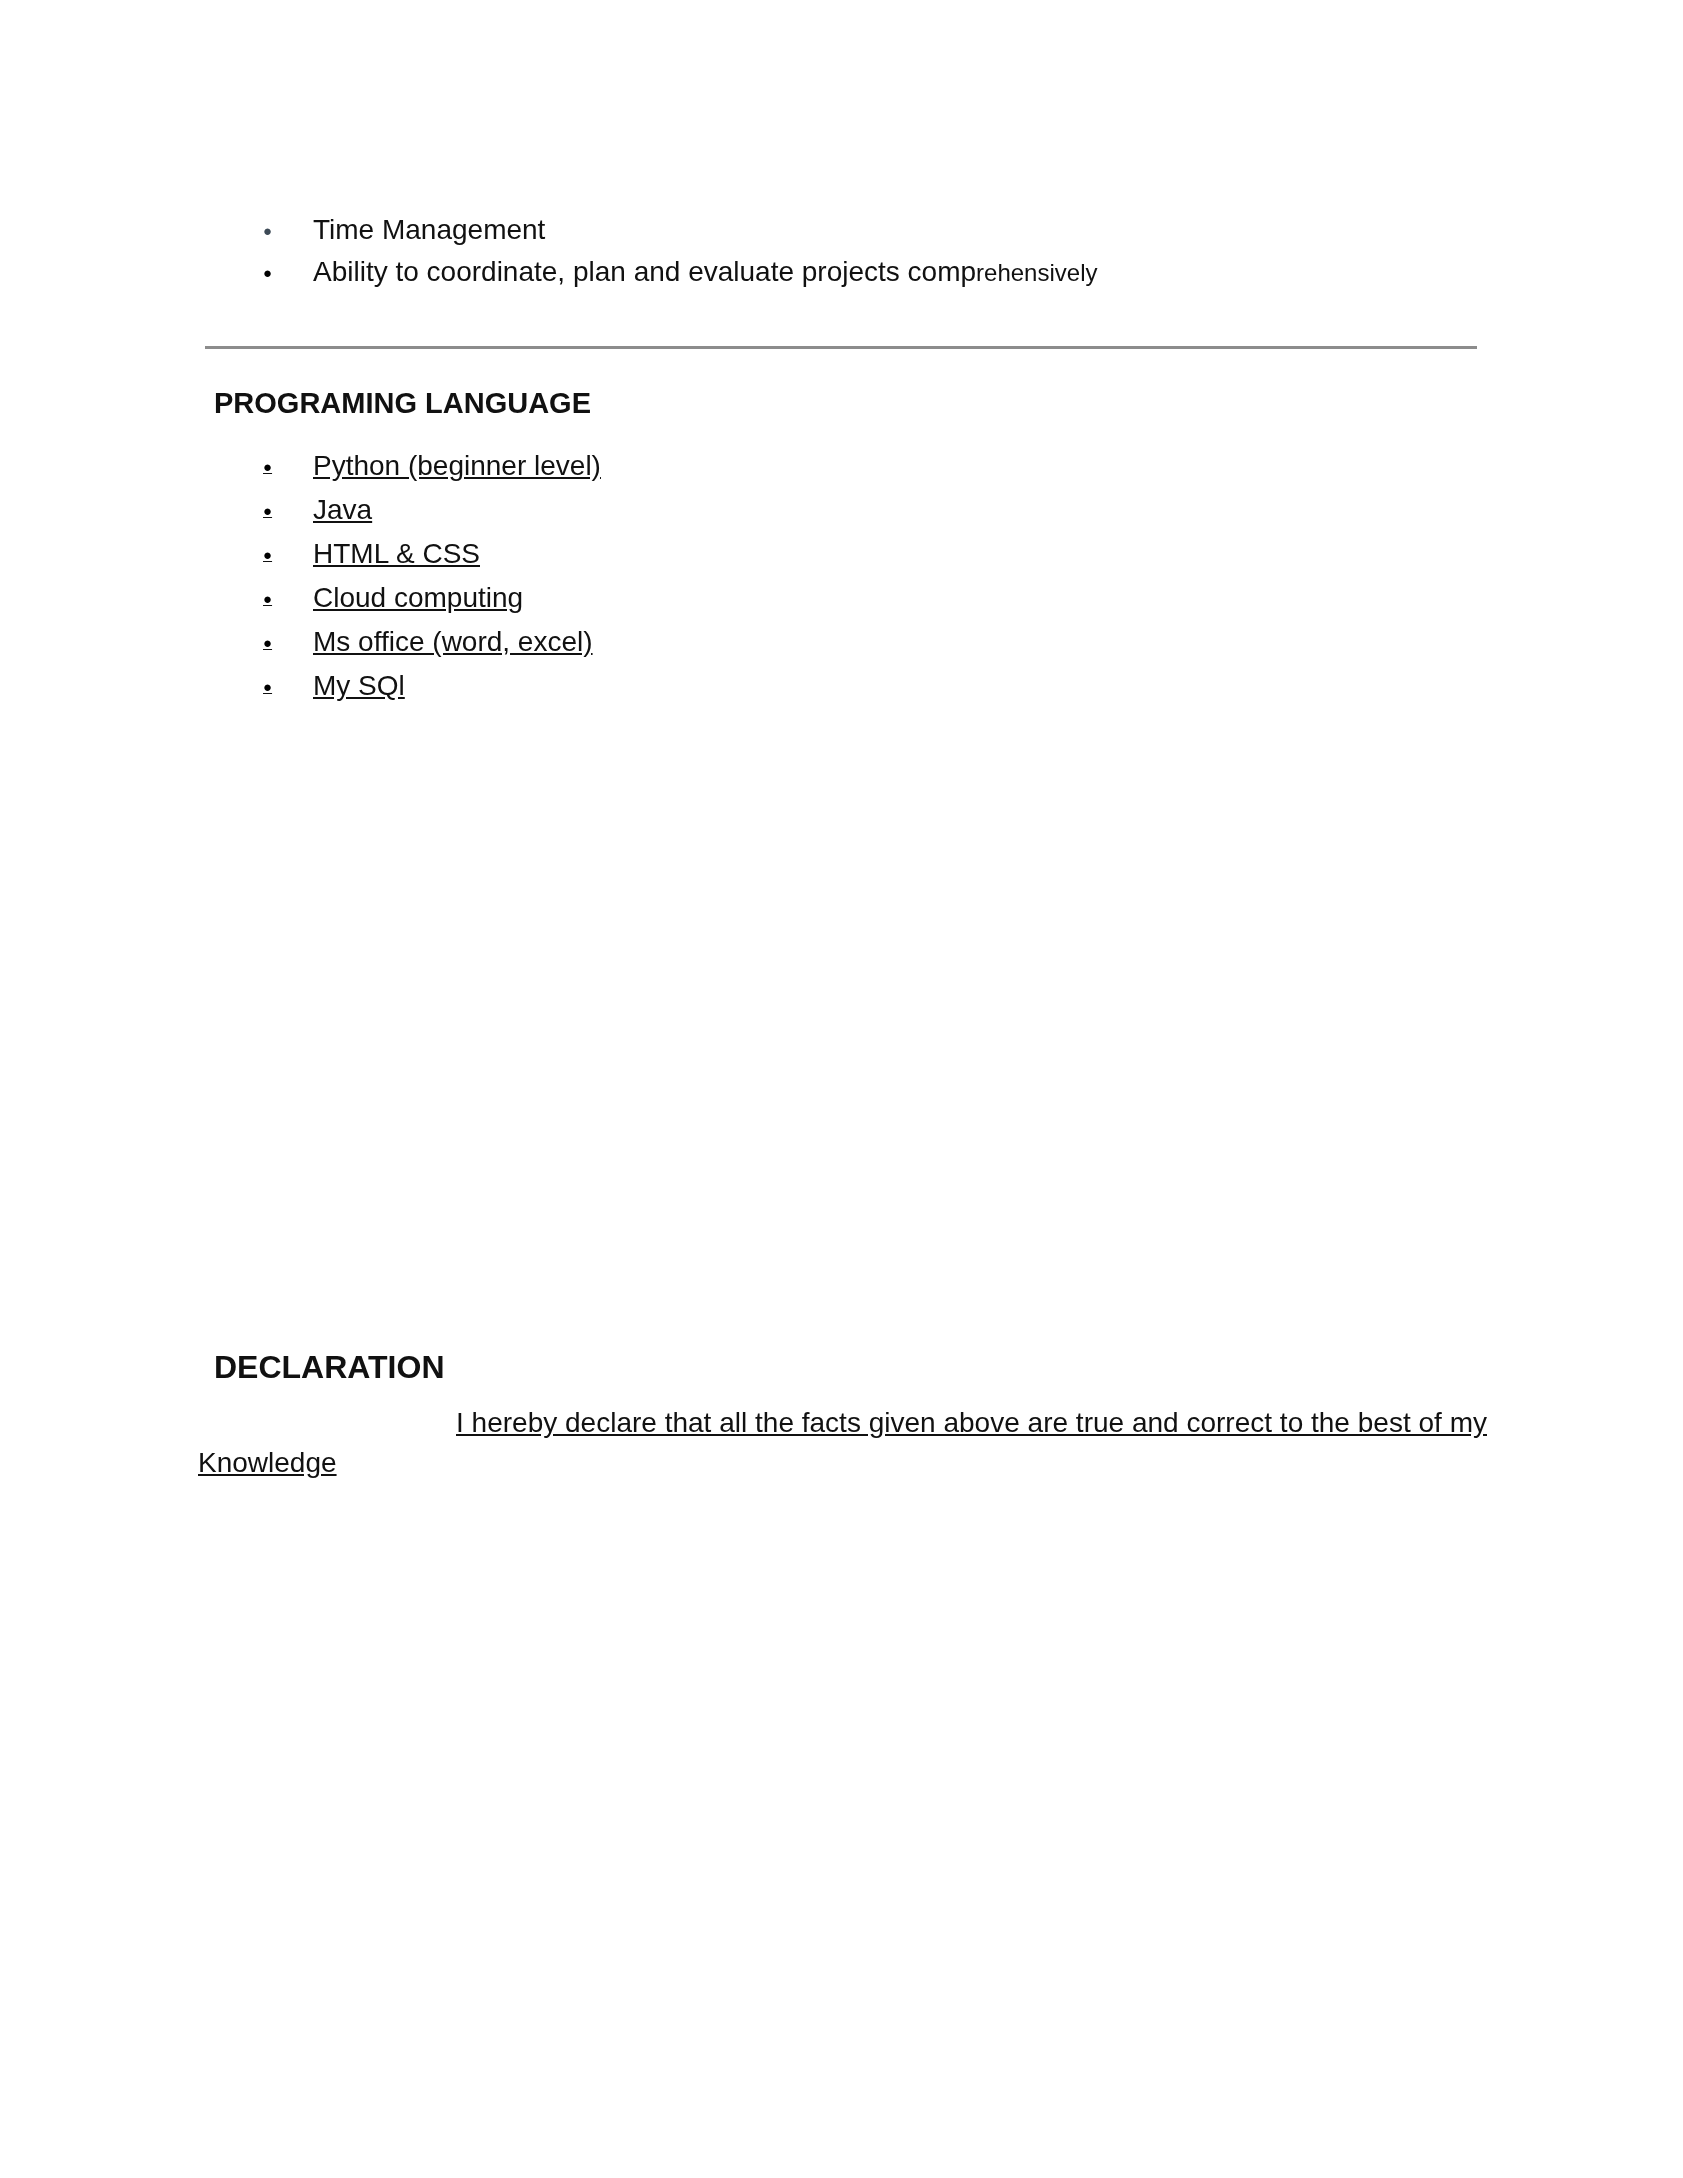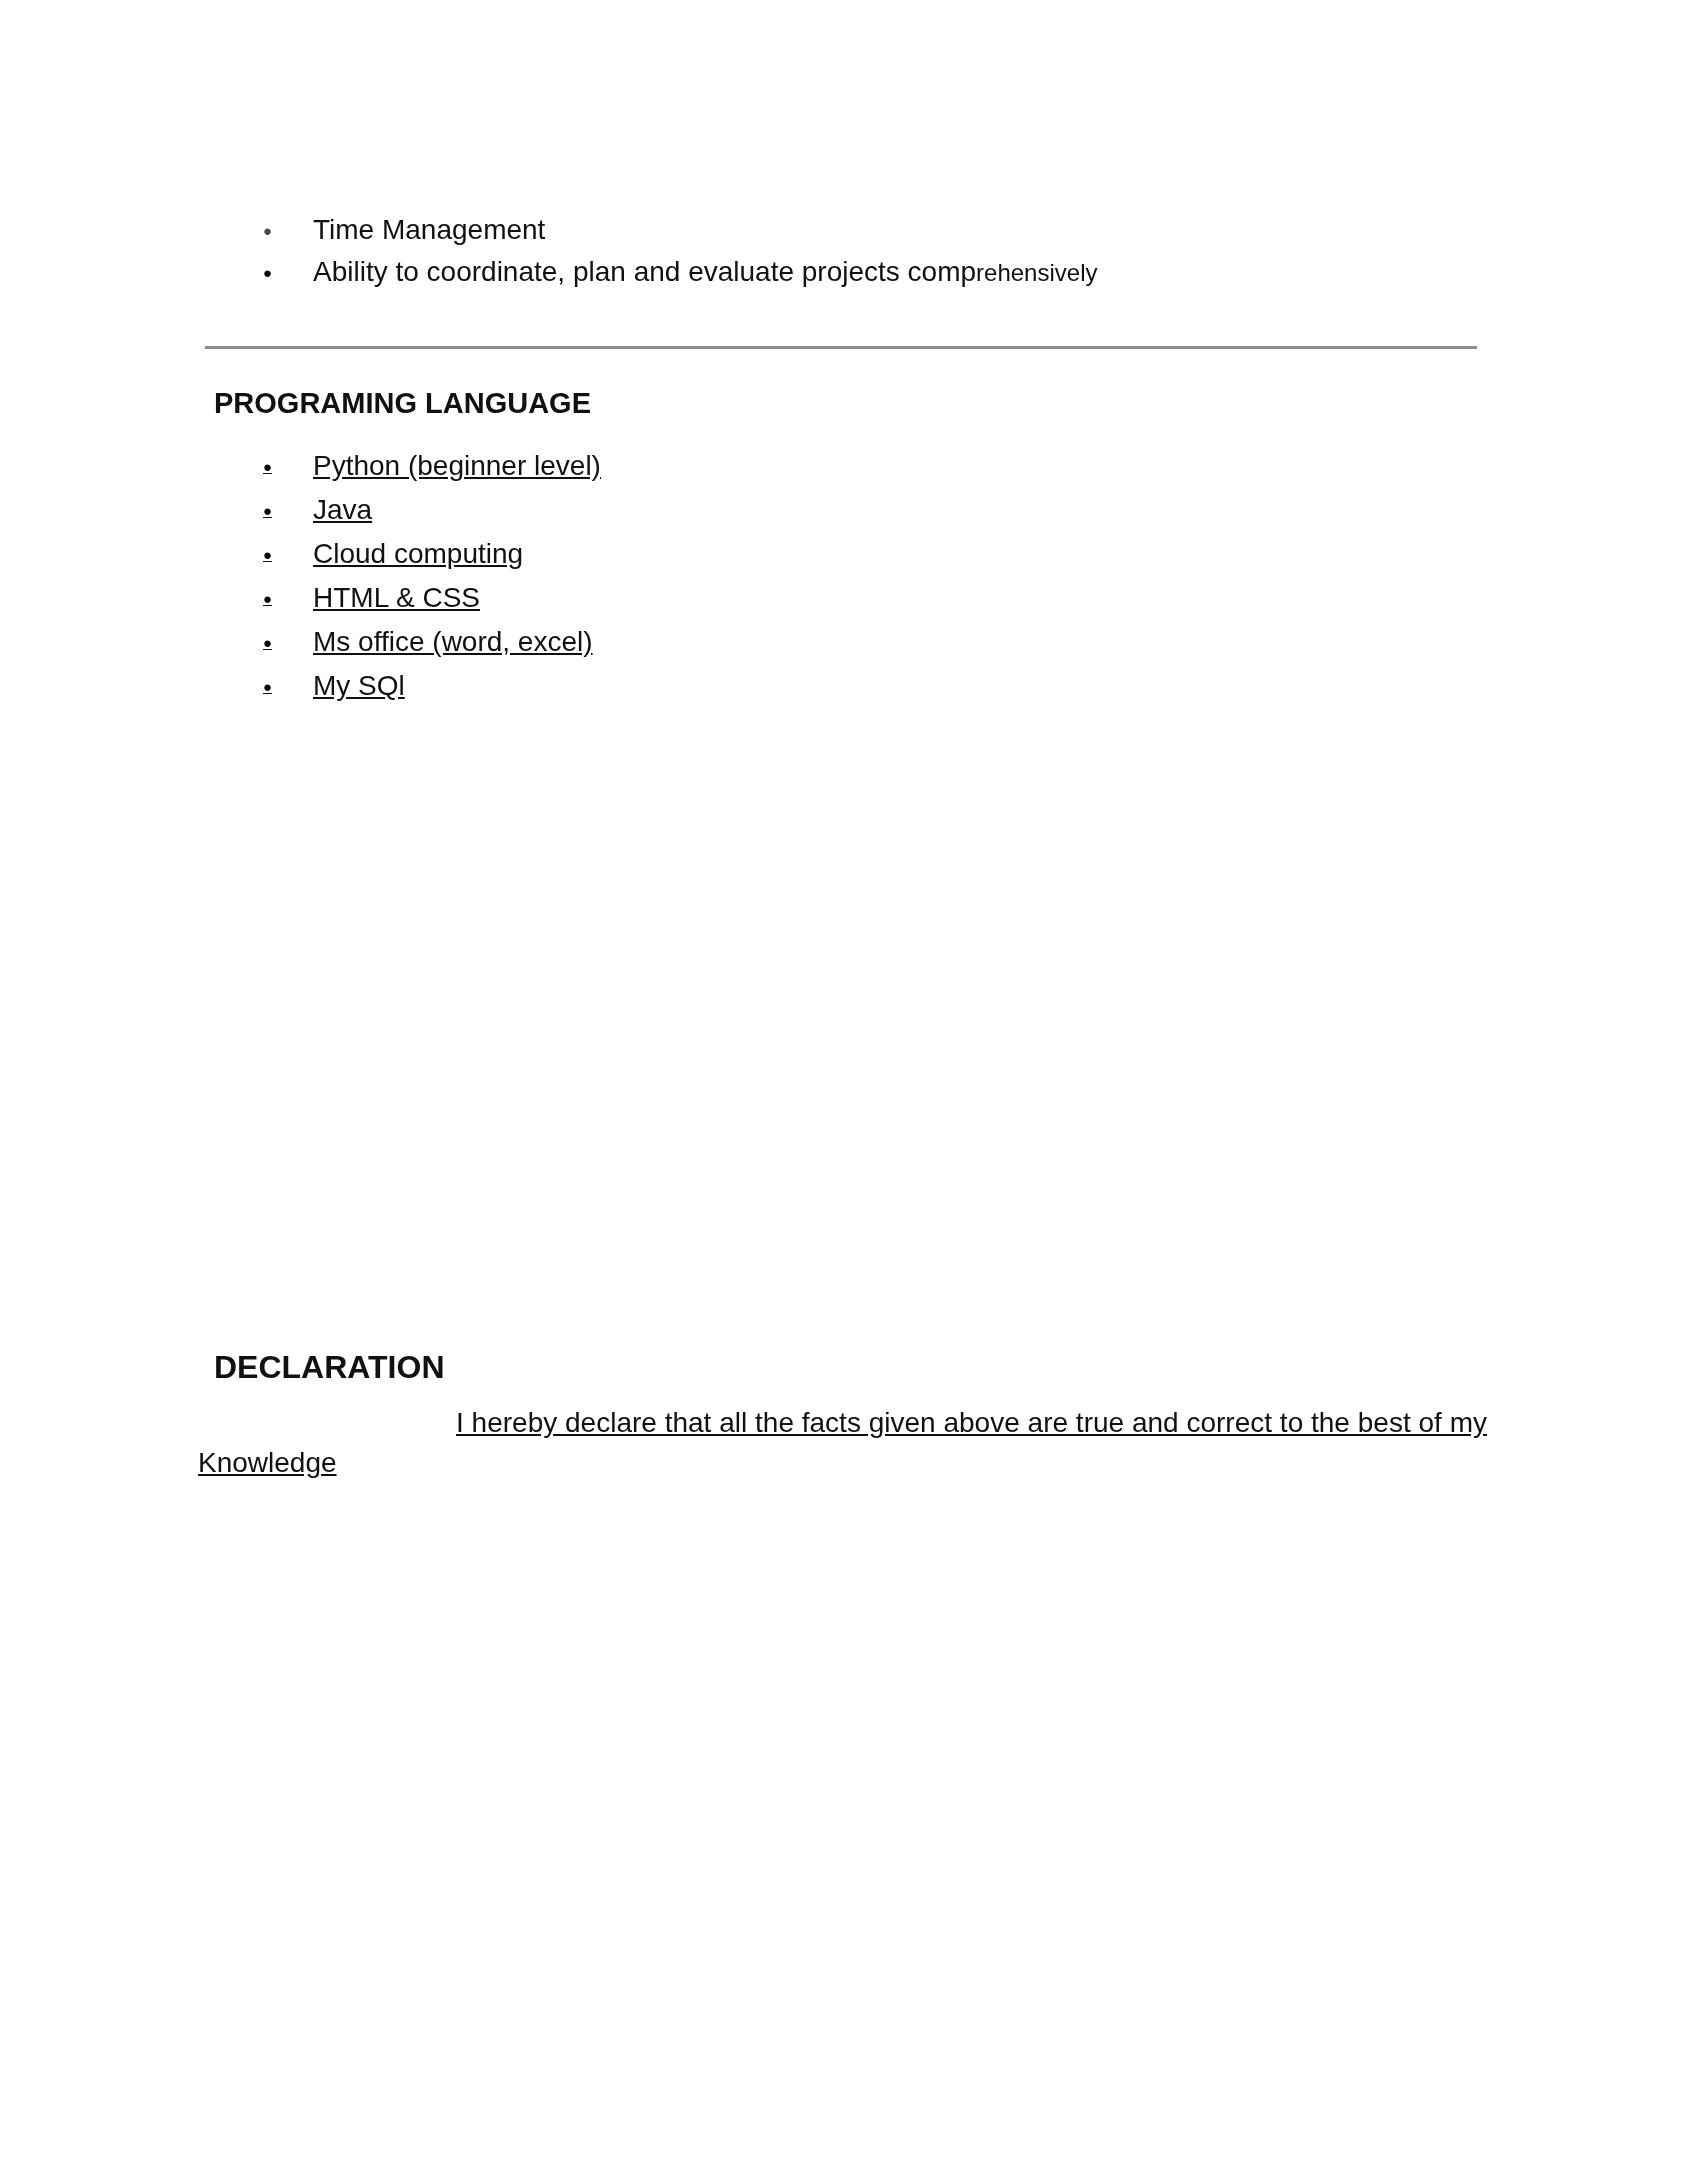--- a/index.html
+++ b/index.html
@@ -112,25 +112,25 @@
     <li class="row">
       <span class="bullet"></span>
       <span class="txt">Python (beginner level)</span>
     </li>
     <li class="row">
       <span class="bullet"></span>
       <span class="txt">Java</span>
     </li>
     <li class="row">
       <span class="bullet"></span>
-      <span class="txt">Cloud computing</span>
+      <span class="txt">HTML &amp; CSS</span>
     </li>
     <li class="row">
       <span class="bullet"></span>
-      <span class="txt">HTML &amp; CSS</span>
+      <span class="txt">Cloud computing</span>
     </li>
     <li class="row">
       <span class="bullet"></span>
       <span class="txt">Ms office (word, excel)</span>
     </li>
     <li class="row">
       <span class="bullet"></span>
       <span class="txt">My SQl</span>
     </li>
   </ul>

